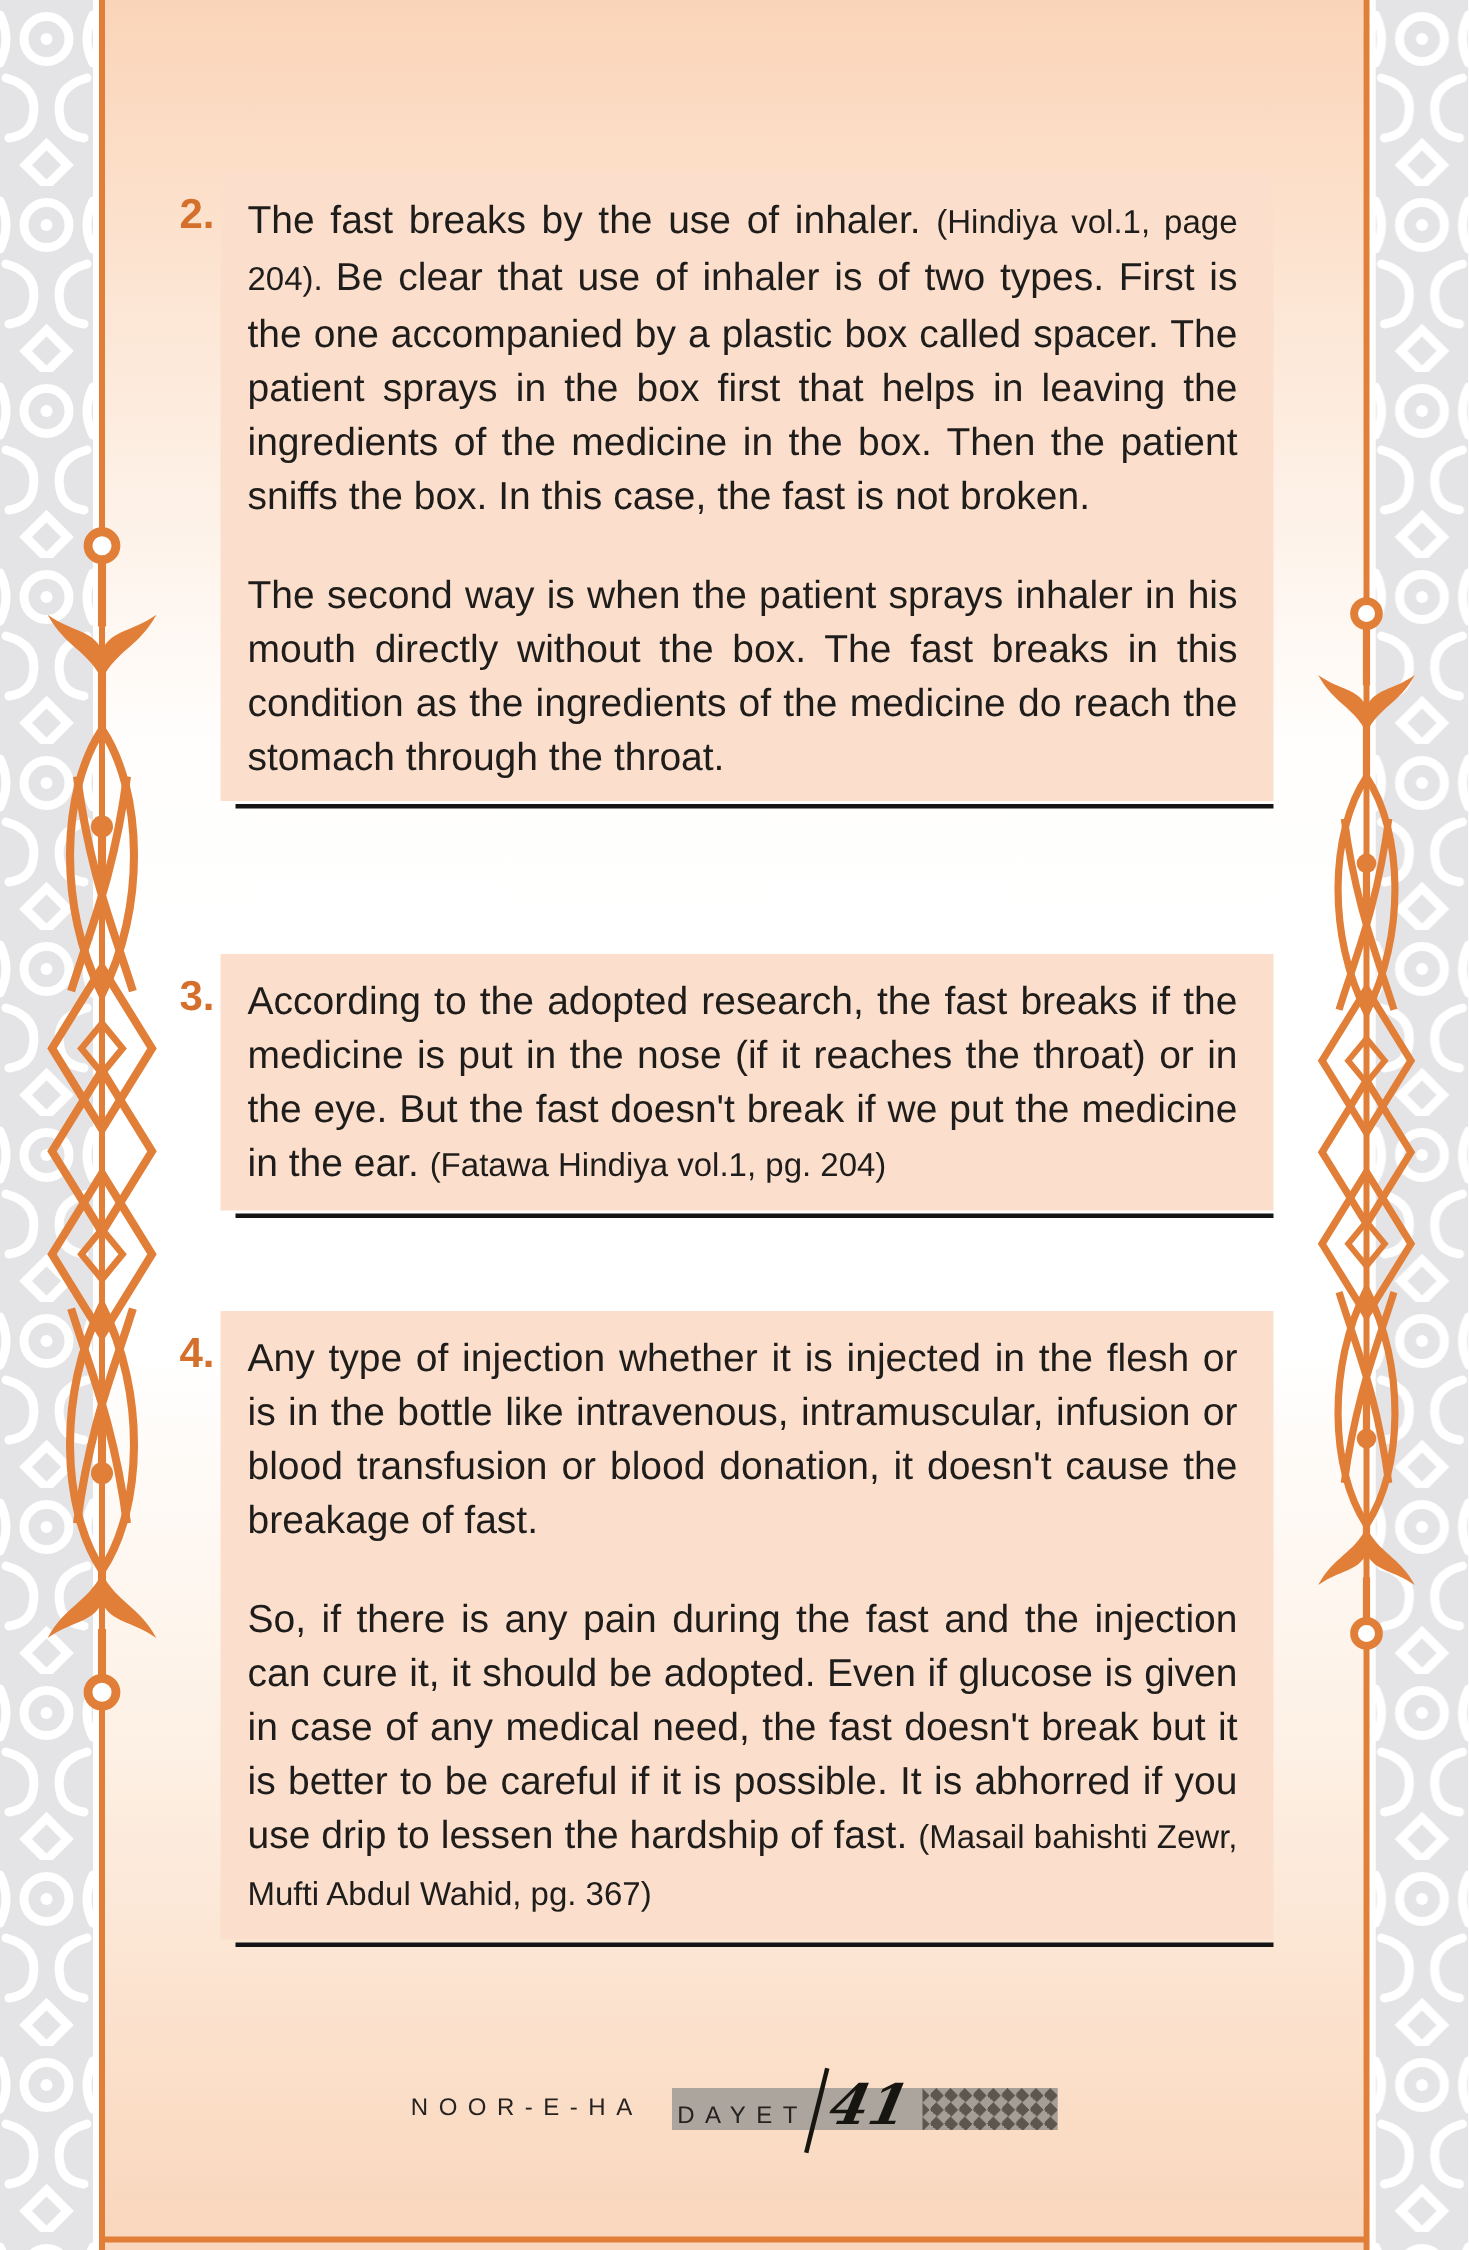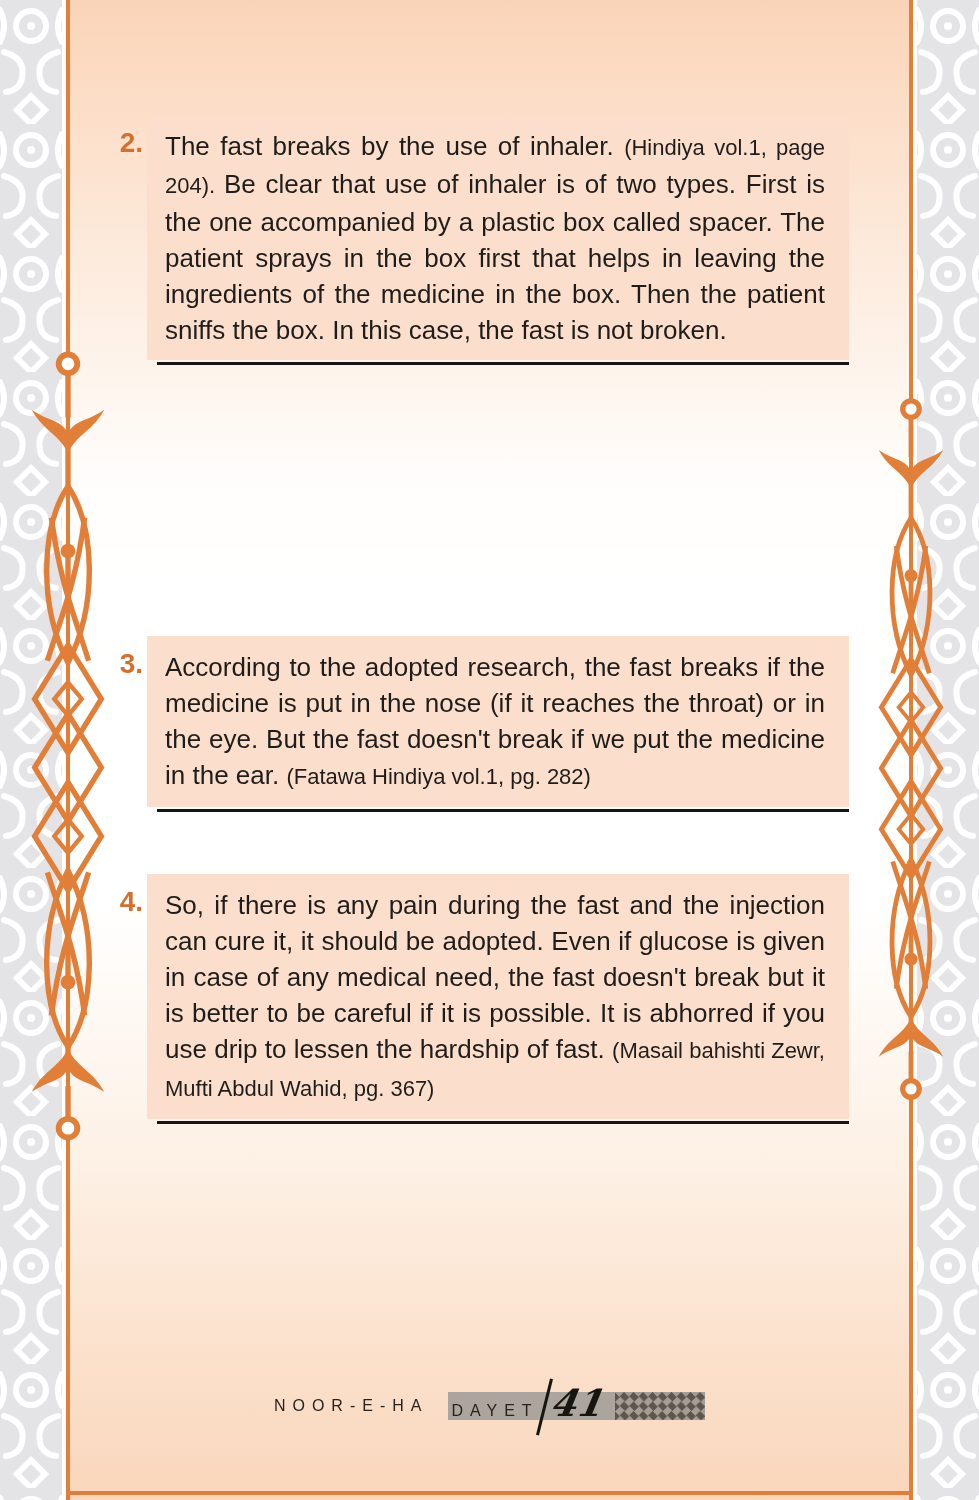--- a/index.html
+++ b/index.html
@@ -167,35 +167,37 @@
   </svg>
 <svg class="ornament ornament-right" viewBox="0 0 100 810">
     <use href="#orn"></use>
   </svg>
 
 <main class="content">
   <section class="item">
     <div class="item-number">2.</div>
     <div class="item-box">
         <p class="para"><span class="run">The fast breaks by the use of inhaler. </span><span class="cite">(Hindiya vol.1, page 204). </span><span class="run">Be clear that use of inhaler is of two types. First is the one accompanied by a plastic box called spacer. The patient sprays in the box first that helps in leaving the ingredients of the medicine in the box. Then the patient sniffs the box. In this case, the fast is not broken.</span></p>
+        <p class="para"><span class="run">The second way is when the patient sprays inhaler in his mouth directly without the box. The fast breaks in this condition as the ingredients of the medicine do reach the stomach through the throat.</span></p>
       </div>
     <div class="item-rule"></div>
   </section>
 
   <section class="item">
     <div class="item-number">3.</div>
     <div class="item-box">
-        <p class="para"><span class="run">According to the adopted research, the fast breaks if the medicine is put in the nose (if it reaches the throat) or in the eye. But the fast doesn't break if we put the medicine in the ear. </span><span class="cite">(Fatawa Hindiya vol.1, pg. 282)</span></p>
+        <p class="para"><span class="run">According to the adopted research, the fast breaks if the medicine is put in the nose (if it reaches the throat) or in the eye. But the fast doesn't break if we put the medicine in the ear. </span><span class="cite">(Fatawa Hindiya vol.1, pg. 204)</span></p>
       </div>
     <div class="item-rule"></div>
   </section>
 
   <section class="item">
     <div class="item-number">4.</div>
     <div class="item-box">
+        <p class="para"><span class="run">Any type of injection whether it is injected in the flesh or is in the bottle like intravenous, intramuscular, infusion or blood transfusion or blood donation, it doesn't cause the breakage of fast.</span></p>
         <p class="para"><span class="run">So, if there is any pain during the fast and the injection can cure it, it should be adopted. Even if glucose is given in case of any medical need, the fast doesn't break but it is better to be careful if it is possible. It is abhorred if you use drip to lessen the hardship of fast. </span><span class="cite">(Masail bahishti Zewr, Mufti Abdul Wahid, pg. 367)</span></p>
       </div>
     <div class="item-rule"></div>
   </section>
 </main>
 
 <footer class="footer">
   <span class="footer-row">
     <span class="brand">NOOR-E-HA</span>
       <span class="band">

